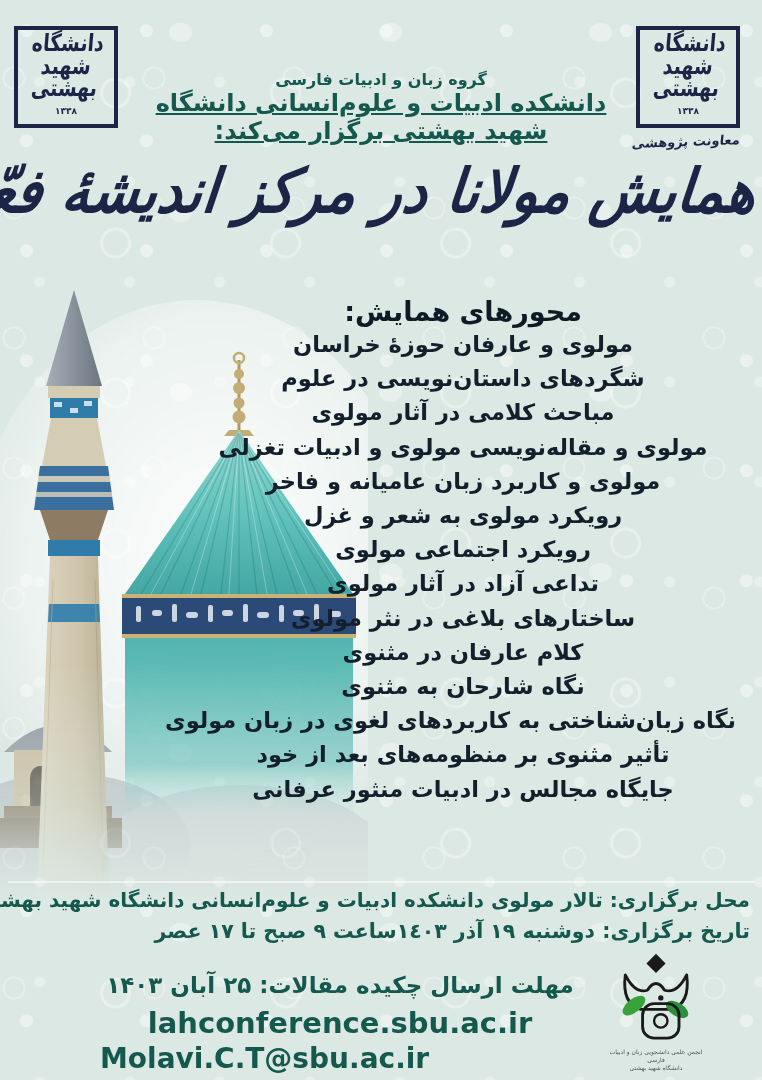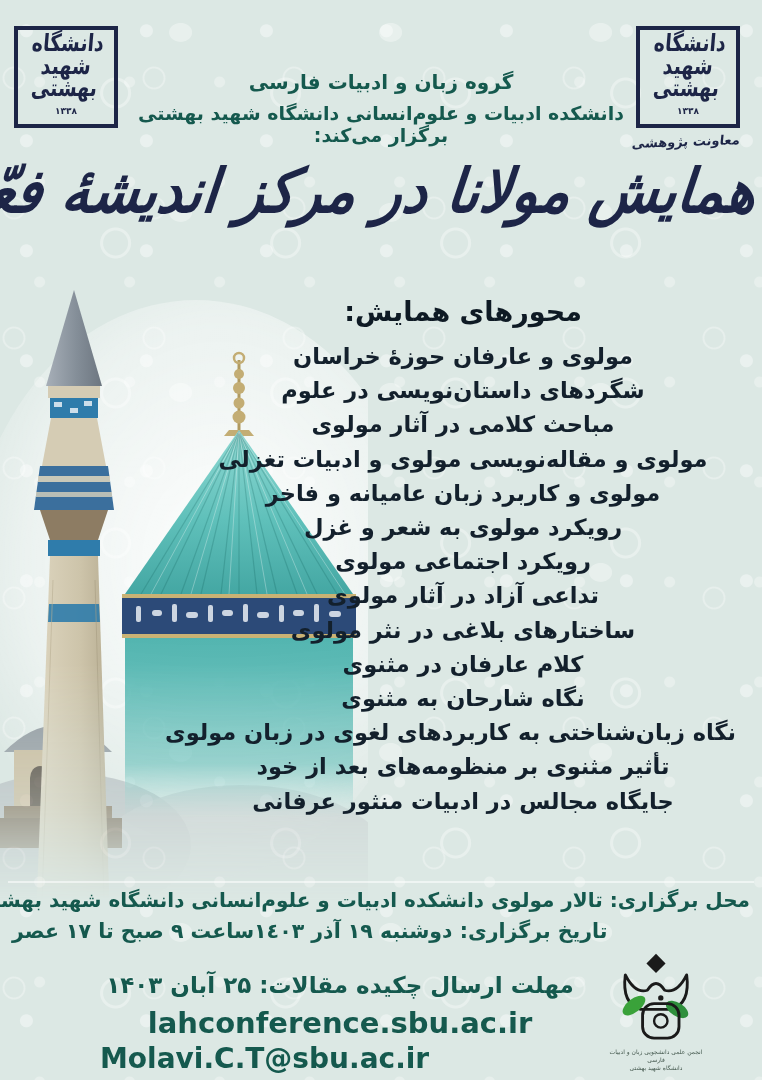--- a/index.html
+++ b/index.html
@@ -29,43 +29,43 @@
     font-weight:bold;font-size:19px;line-height:.95;
     transform:scaleY(1.25) skewX(-6deg);letter-spacing:-1px;
   }
   .seal .year{font-size:9px;font-weight:bold;margin-top:14px;letter-spacing:1px;}
   .seal-caption{
     width:120px;text-align:center;color:#1d2547;font-weight:bold;font-size:13px;
     transform:rotate(-2deg) skewX(-8deg);
   }
   
   .hdr{left:128px;right:128px;top:70px;text-align:center;color:#15594e;}
-  .hdr .l1{font-weight:bold;font-size:20px;}
-  .hdr .l2{font-weight:bold;font-size:19px;margin-top:8px;}
+  .hdr .l1{font-weight:bold;font-size:16px;}
+  .hdr .l2{font-weight:bold;font-size:24px;text-decoration:underline;}
   
   .title{
     left:6px;right:6px;top:158px;text-align:center;color:#1d2547;
     font-size:56px;font-weight:bold;font-style:italic;
     transform:skewX(-6deg) scaleY(1.08);
     white-space:nowrap;z-index:3;
   }
   
   .mosque{
     left:-4px;top:280px;width:372px;height:640px;z-index:1;
     -webkit-mask-image:linear-gradient(to bottom,#000 60%,rgba(0,0,0,.55) 82%,transparent 97%);
             mask-image:linear-gradient(to bottom,#000 60%,rgba(0,0,0,.55) 82%,transparent 97%);
   }
   
   .topics{left:190px;right:26px;top:296px;text-align:center;z-index:4;}
-  .topics .head{font-size:27px;font-weight:bold;color:#0e1a24;margin-bottom:12px;}
+  .topics .head{font-size:27px;font-weight:bold;color:#0e1a24;margin-bottom:0;}
   .topic{font-size:22.5px;font-weight:bold;color:#13202c;line-height:34.2px;white-space:nowrap;}
   
   .divider{top:881px;left:8px;right:8px;height:2px;background:rgba(255,255,255,.55);z-index:4;}
   .venue{top:888px;left:12px;right:12px;text-align:center;color:#15594e;font-weight:bold;font-size:20px;z-index:4;white-space:nowrap;}
-  .date{top:919px;left:12px;right:12px;text-align:left;color:#15594e;font-weight:bold;font-size:20.5px;z-index:4;}
+  .date{top:919px;left:12px;right:12px;text-align:right;color:#15594e;font-weight:bold;font-size:20.5px;z-index:4;}
   .deadline{top:972px;left:100px;right:182px;text-align:center;color:#15594e;font-weight:bold;font-size:23px;z-index:4;}
   .weburl{top:1006px;left:100px;right:182px;text-align:center;color:#15594e;font-weight:bold;font-size:29px;direction:ltr;z-index:4;text-decoration:none;display:block;}
   .email{top:1042px;left:100px;right:182px;text-align:left;color:#15594e;font-weight:bold;font-size:28px;direction:ltr;z-index:4;text-decoration:none;display:block;}
   
   .assoc{right:56px;top:950px;width:100px;text-align:center;z-index:4;}
   .assoc .cap{font-size:6px;color:#44584e;line-height:1.3;margin-top:2px;}
 </style>
 </head>
 <body>
 

